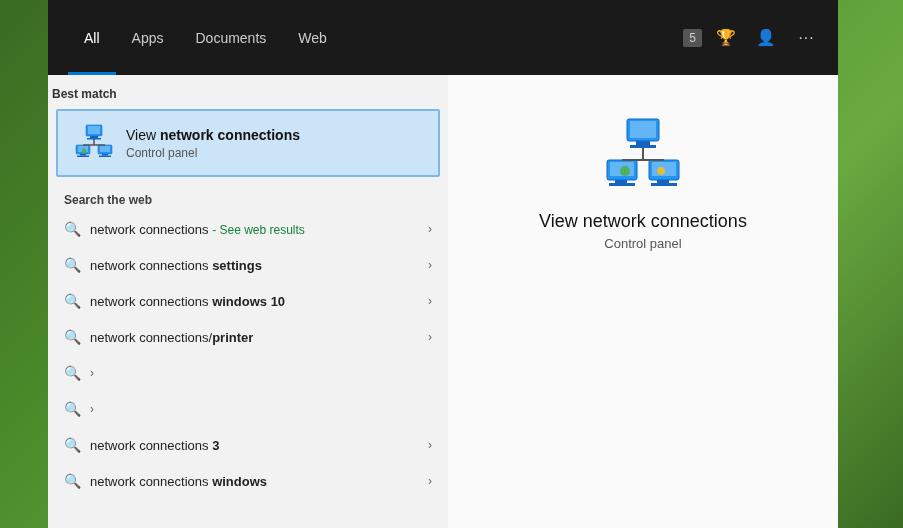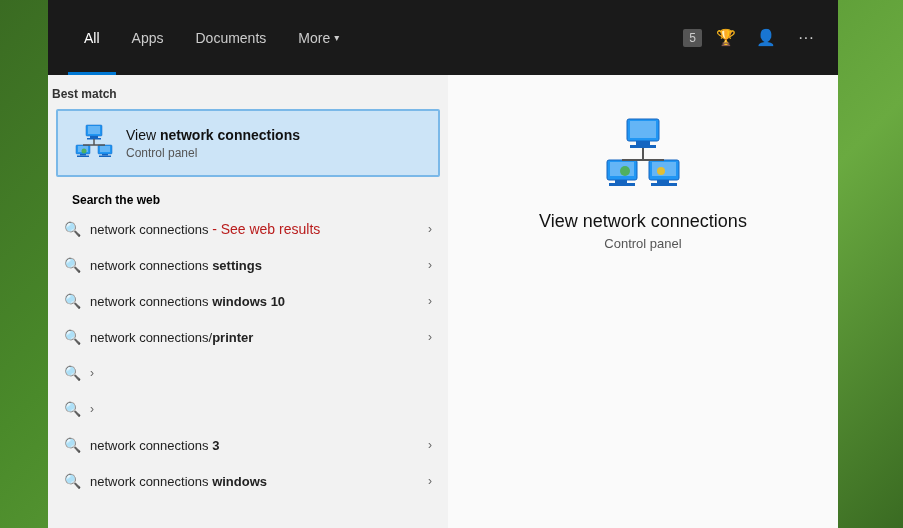--- a/index.html
+++ b/index.html
@@ -174,24 +174,23 @@
 
     .best-match-sub {
       font-size: 12px;
       color: #555;
       margin-top: 2px;
     }
 
     
     .search-web-label {
       font-size: 12px;
-      color: #000000;
+      color: #404040;
       font-weight: 600;
       padding: 8px 16px 4px 16px;
-      margin-left: 8px;
     }
 
     
     .result-item {
       display: flex;
       align-items: center;
       padding: 10px 16px;
       cursor: pointer;
       gap: 10px;
       background: #f2f2f2;
@@ -210,22 +209,22 @@
       font-size: 13px;
       color: #222;
     }
 
     .result-text strong {
       font-weight: 700;
     }
 
     .result-text em {
       font-style: normal;
-      color: #b91c1c;
-      font-size: 14px;
+      color: #15803d;
+      font-size: 12px;
     }
 
     .result-arrow {
       color: #666;
       font-size: 12px;
     }
 
     
     .detail-panel {
       flex: 1;
@@ -304,23 +303,22 @@
   <div class="tab-bar">
     <div class="tab-item active">
       <span>All</span>
     </div>
     <div class="tab-item">
       <span>Apps</span>
     </div>
     <div class="tab-item">
       <span>Documents</span>
     </div>
-    <div class="tab-item tab-more">
-      <span>More</span>
-      <span class="tab-more-arrow">▾</span>
+    <div class="tab-item">
+      <span>Web</span>
     </div>
 
     <div class="tab-bar-right">
       <span class="tab-badge">5</span>
       <div class="tab-bar-icon">🏆</div>
       <div class="tab-bar-icon">👤</div>
       <div class="tab-bar-icon">···</div>
     </div>
   </div>
 

